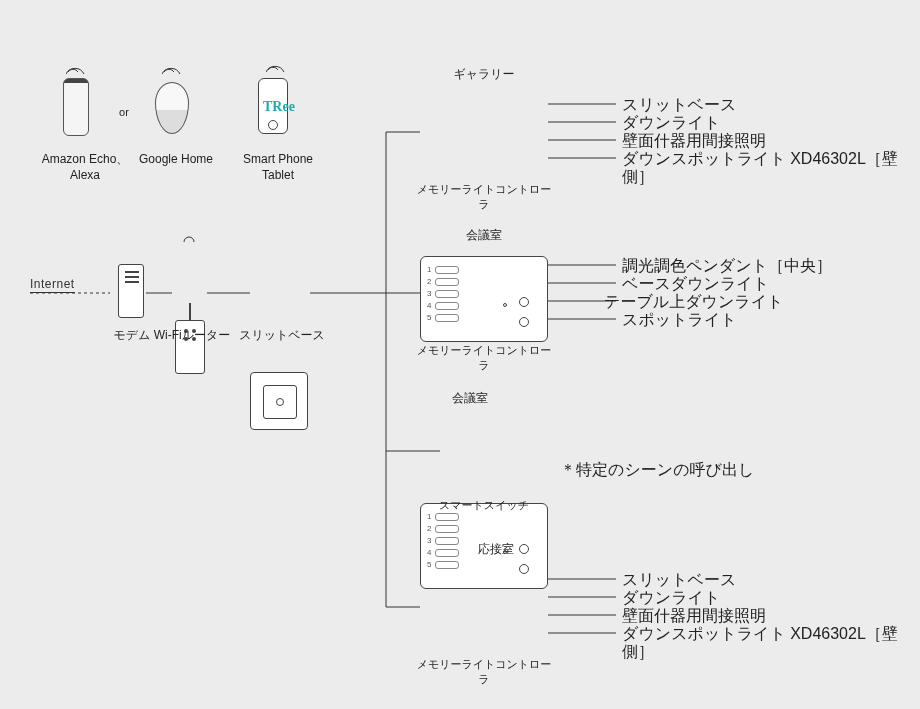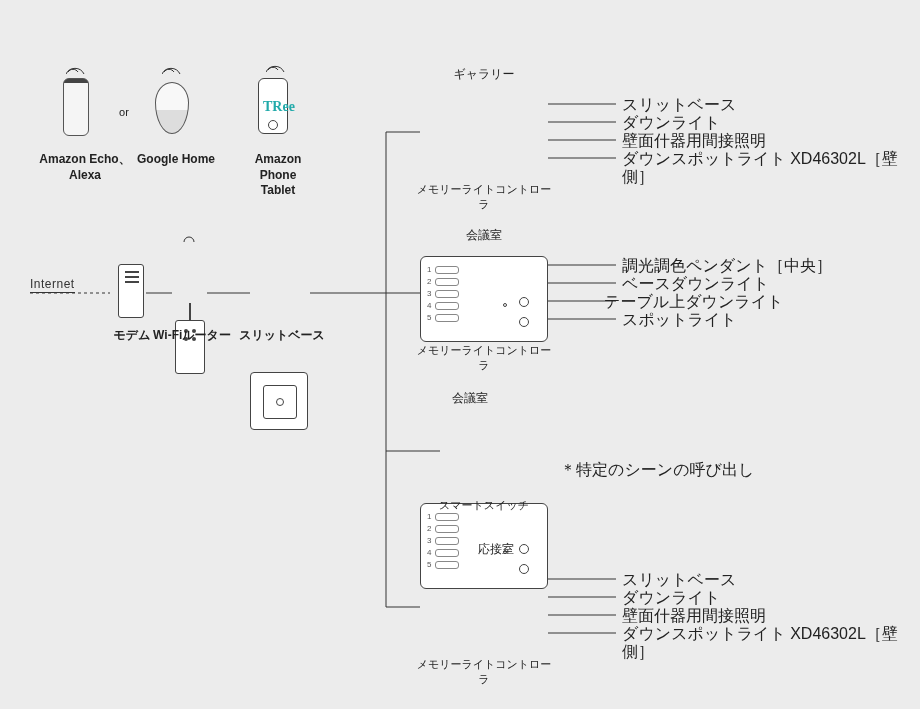--- a/index.html
+++ b/index.html
@@ -7,21 +7,21 @@
     margin: 0;
     background: #ececec;
     font-family: "Helvetica Neue", Arial, "Hiragino Kaku Gothic ProN", "Meiryo", sans-serif;
     width: 920px;
     height: 709px;
     position: relative;
     overflow: hidden;
     color: #222;
   }
   .abs { position: absolute; }
-  .label { font-size: 12px; text-align: center; line-height: 1.3; font-weight: bold; }
+  .label { font-size: 12px; text-align: center; line-height: 1.3; }
   .label-sm { font-size: 11px; text-align: center; line-height: 1.2; }
   .output-label { font-size: 16px; text-align: left; line-height: 18px; }
   .cap { font-size: 11px; text-align: center; }
 
   
   .echo {
     width: 26px; height: 58px;
     background: linear-gradient(#444 0 8%, #f5f5f5 8% 100%);
     border: 1px solid #555; border-radius: 6px;
   }
@@ -138,21 +138,21 @@
 
 <svg class="abs waves" style="left:266px; top:60px">
     <g stroke="#333" fill="none">
       <path d="M2 10 A6 6 0 0 1 12 10"></path>
       <path d="M0 12 A10 10 0 0 1 18 12"></path>
     </g>
   </svg>
 <div class="abs phone" style="left:258px; top:78px">
   <span class="tree-logo">TRee</span>
 </div>
-<div class="abs label" style="left:238px; top:152px; width:80px; white-space:pre-line">Amazon Phone
+<div class="abs label" style="left:238px; top:152px; width:80px; white-space:pre-line">Smart Phone
 Tablet</div>
 
 <div class="abs internet" style="left:30px; top:277px">Internet</div>
 
 <div class="abs modem" style="left:118px; top:264px"></div>
 <div class="abs label" style="left:104px; top:328px; width:56px">モデム</div>
 
 <svg class="abs waves" style="left:182px; top:232px">
     <g stroke="#333" fill="none">
       <path d="M2 10 A5 5 0 0 1 12 10"></path>

